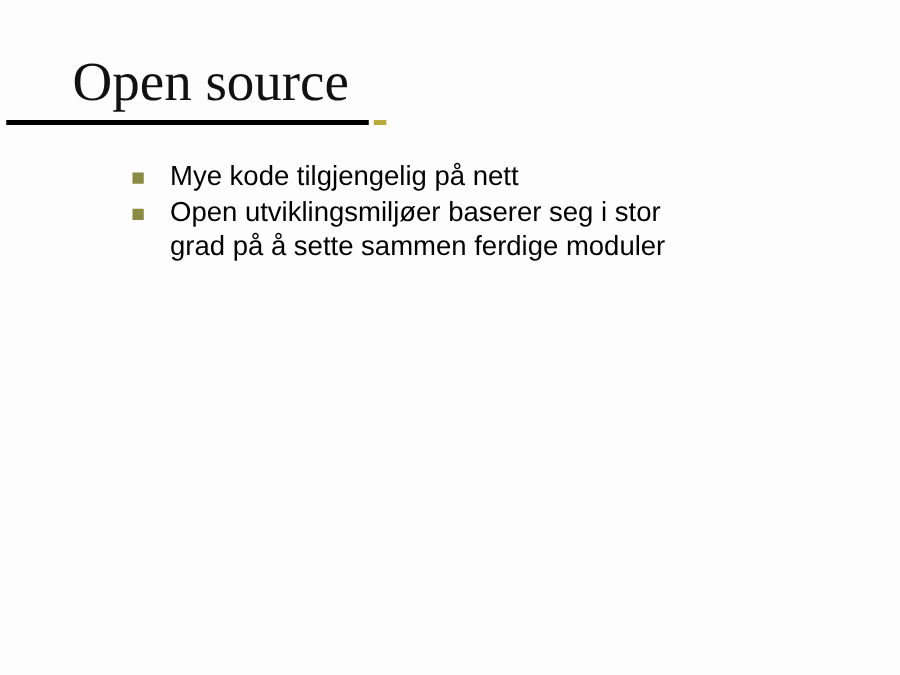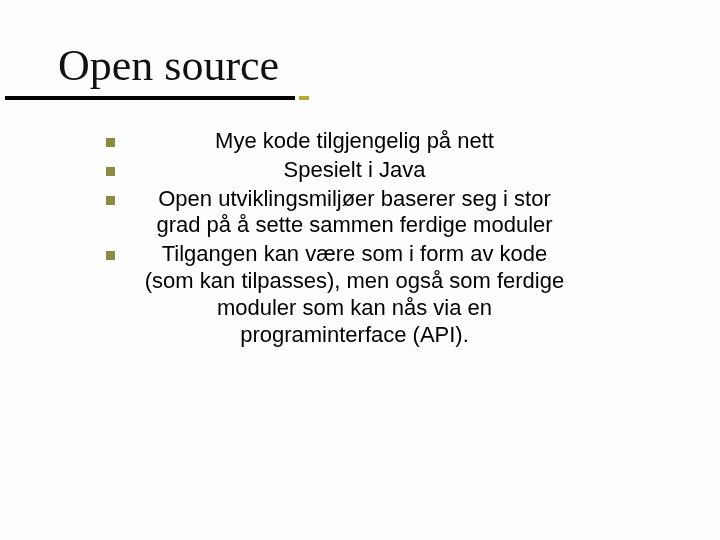--- a/index.html
+++ b/index.html
@@ -59,21 +59,20 @@
     margin: 0;
     padding: 0;
   }
   ul.bullets > li {
     position: relative;
     padding-left: 30px;
     font-size: 22px;
     line-height: 1.22;
     margin: 0 0 2px 0;
     color: #000;
-    text-align: center;
   }
   ul.bullets > li::before {
     content: "";
     position: absolute;
     left: 0;
     top: 0.45em;
     width: 9px;
     height: 9px;
     background: #8a8a42; 
   }
@@ -86,18 +85,16 @@
     <h1 class="title">Open source</h1>
     <div class="rule-container">
       <div class="rule-block"></div>
       <div class="accent"></div>
     </div>
   </div>
 
   <div class="body">
     <ul class="bullets">
       <li><span>Mye kode tilgjengelig på nett</span></li>
-      <li><span>Spesielt i Java</span></li>
       <li><span>Open utviklingsmiljøer baserer seg i stor grad på å sette sammen ferdige moduler</span></li>
-      <li><span>Tilgangen kan være som i form av kode (som kan tilpasses), men også som ferdige moduler som kan nås via en programinterface (API).</span></li>
     </ul>
   </div>
 </div>
 
 </body></html>

